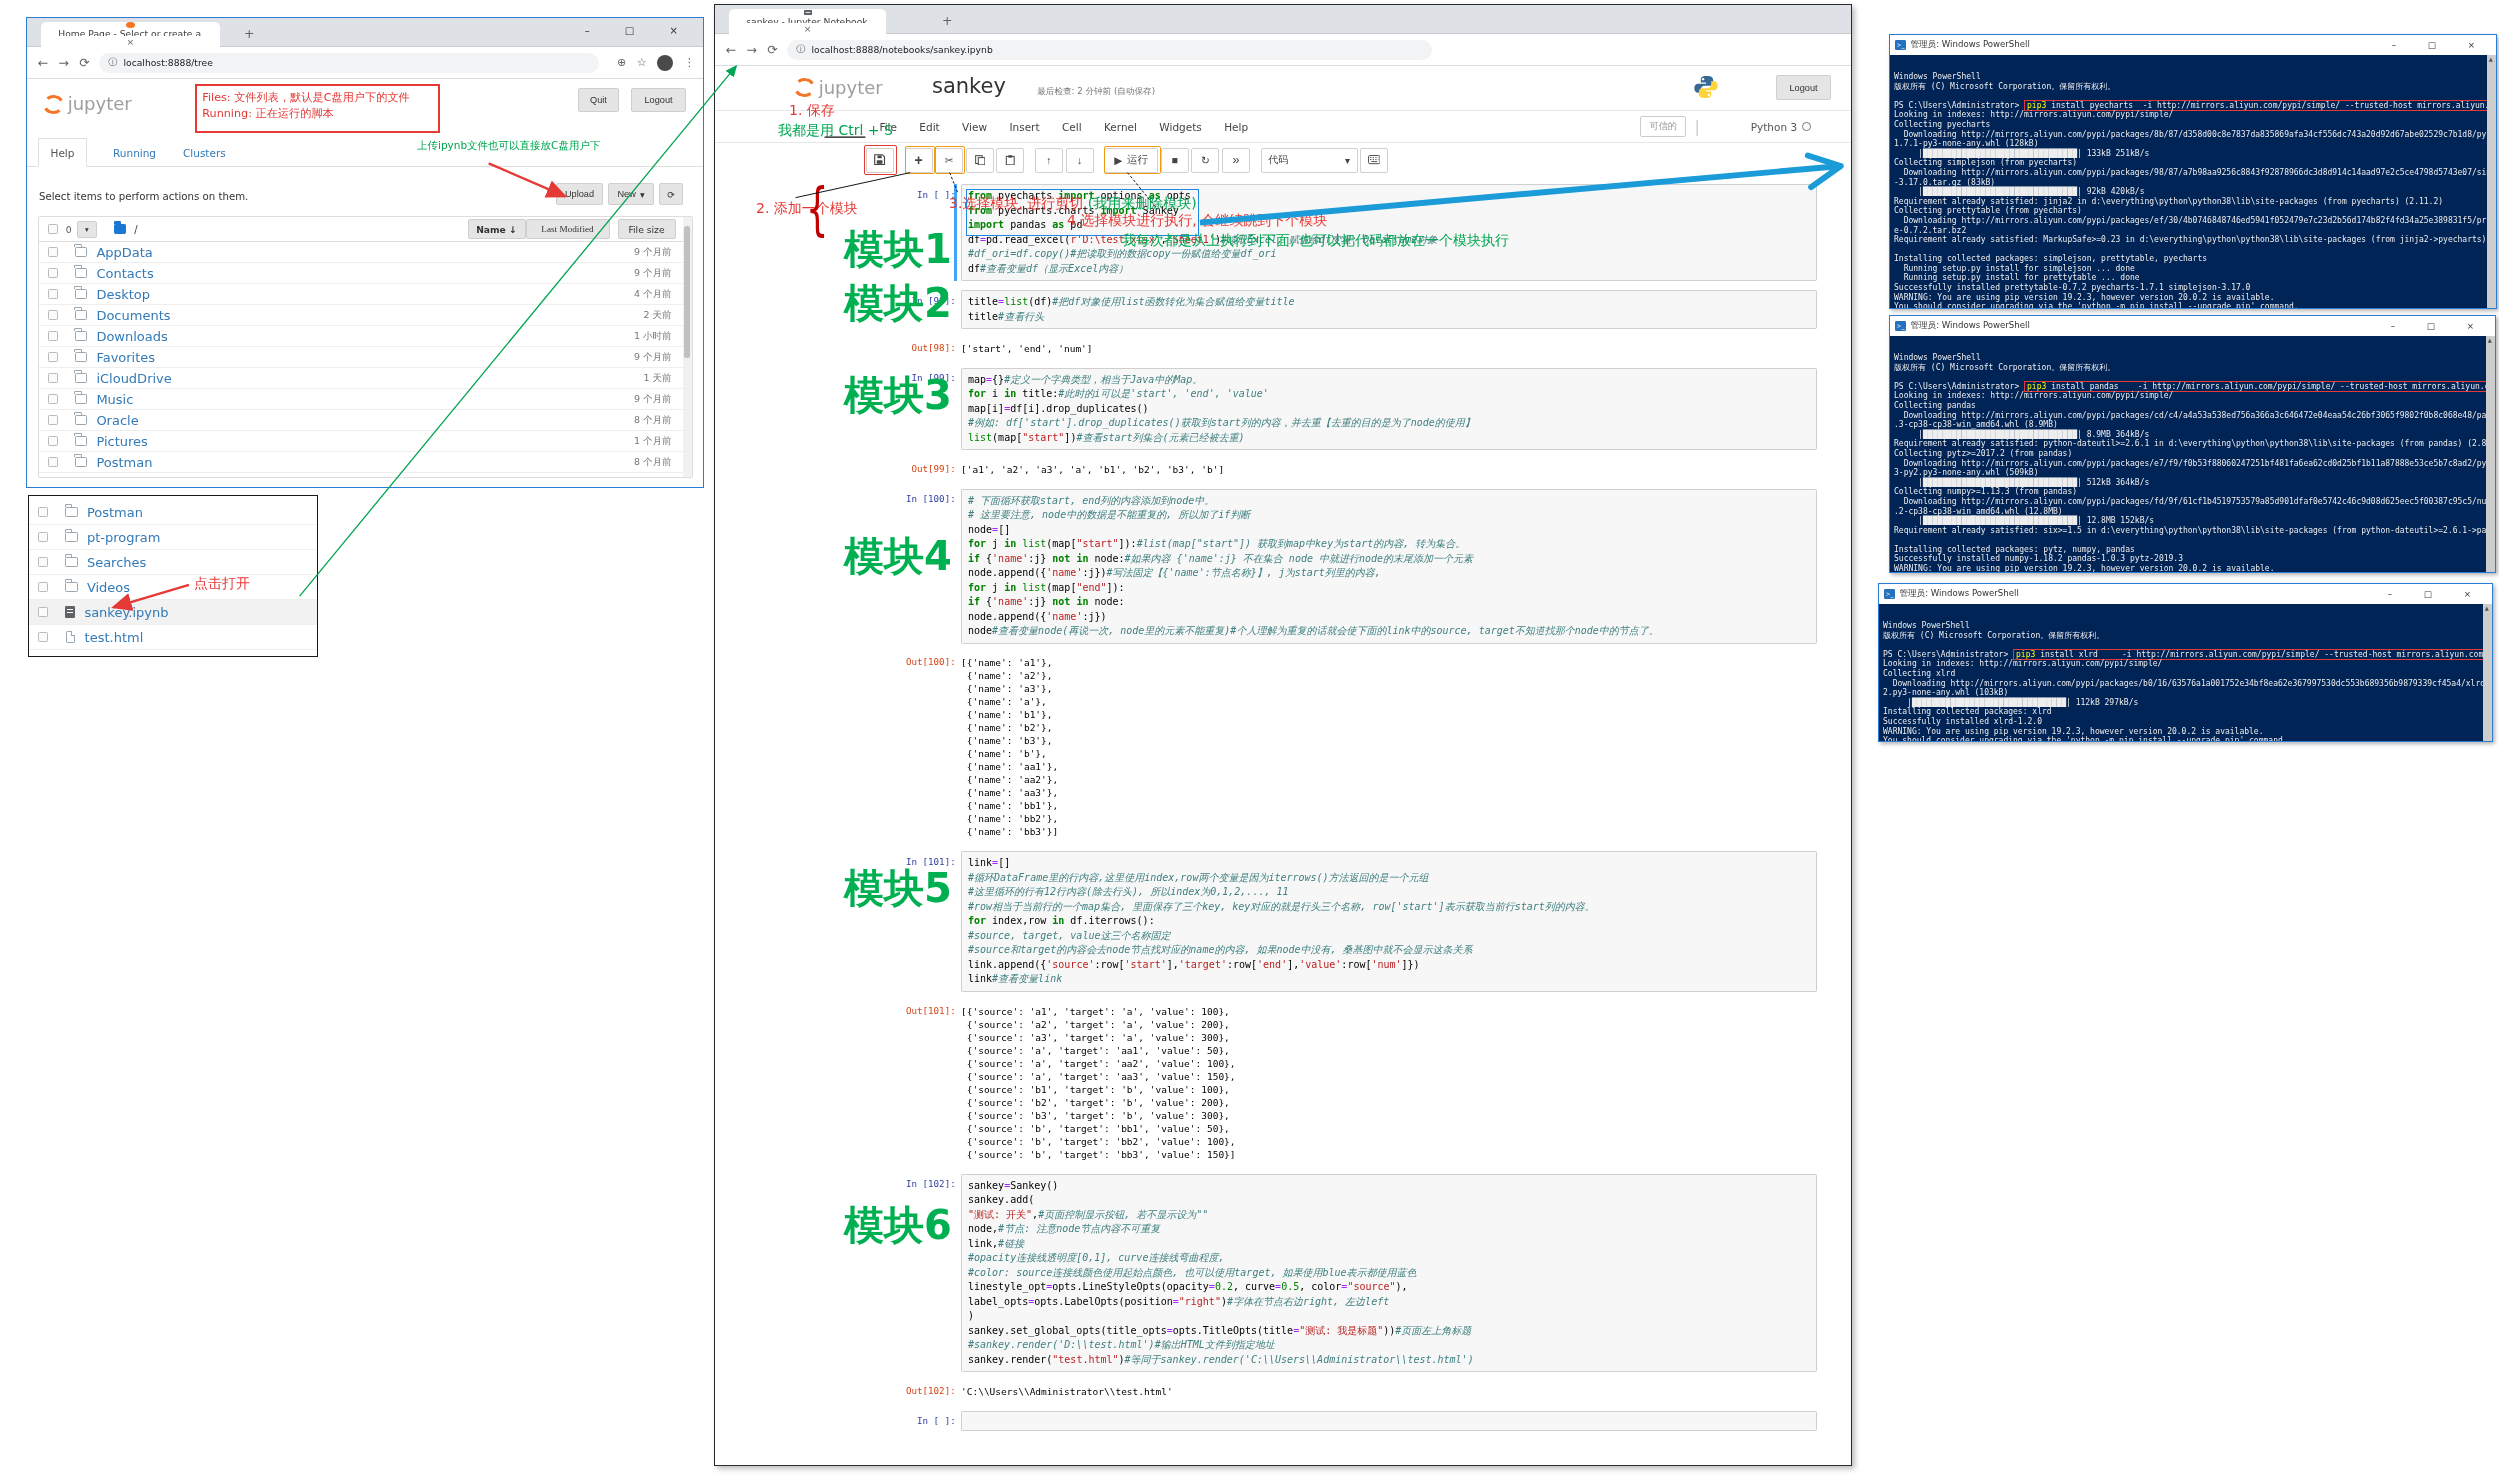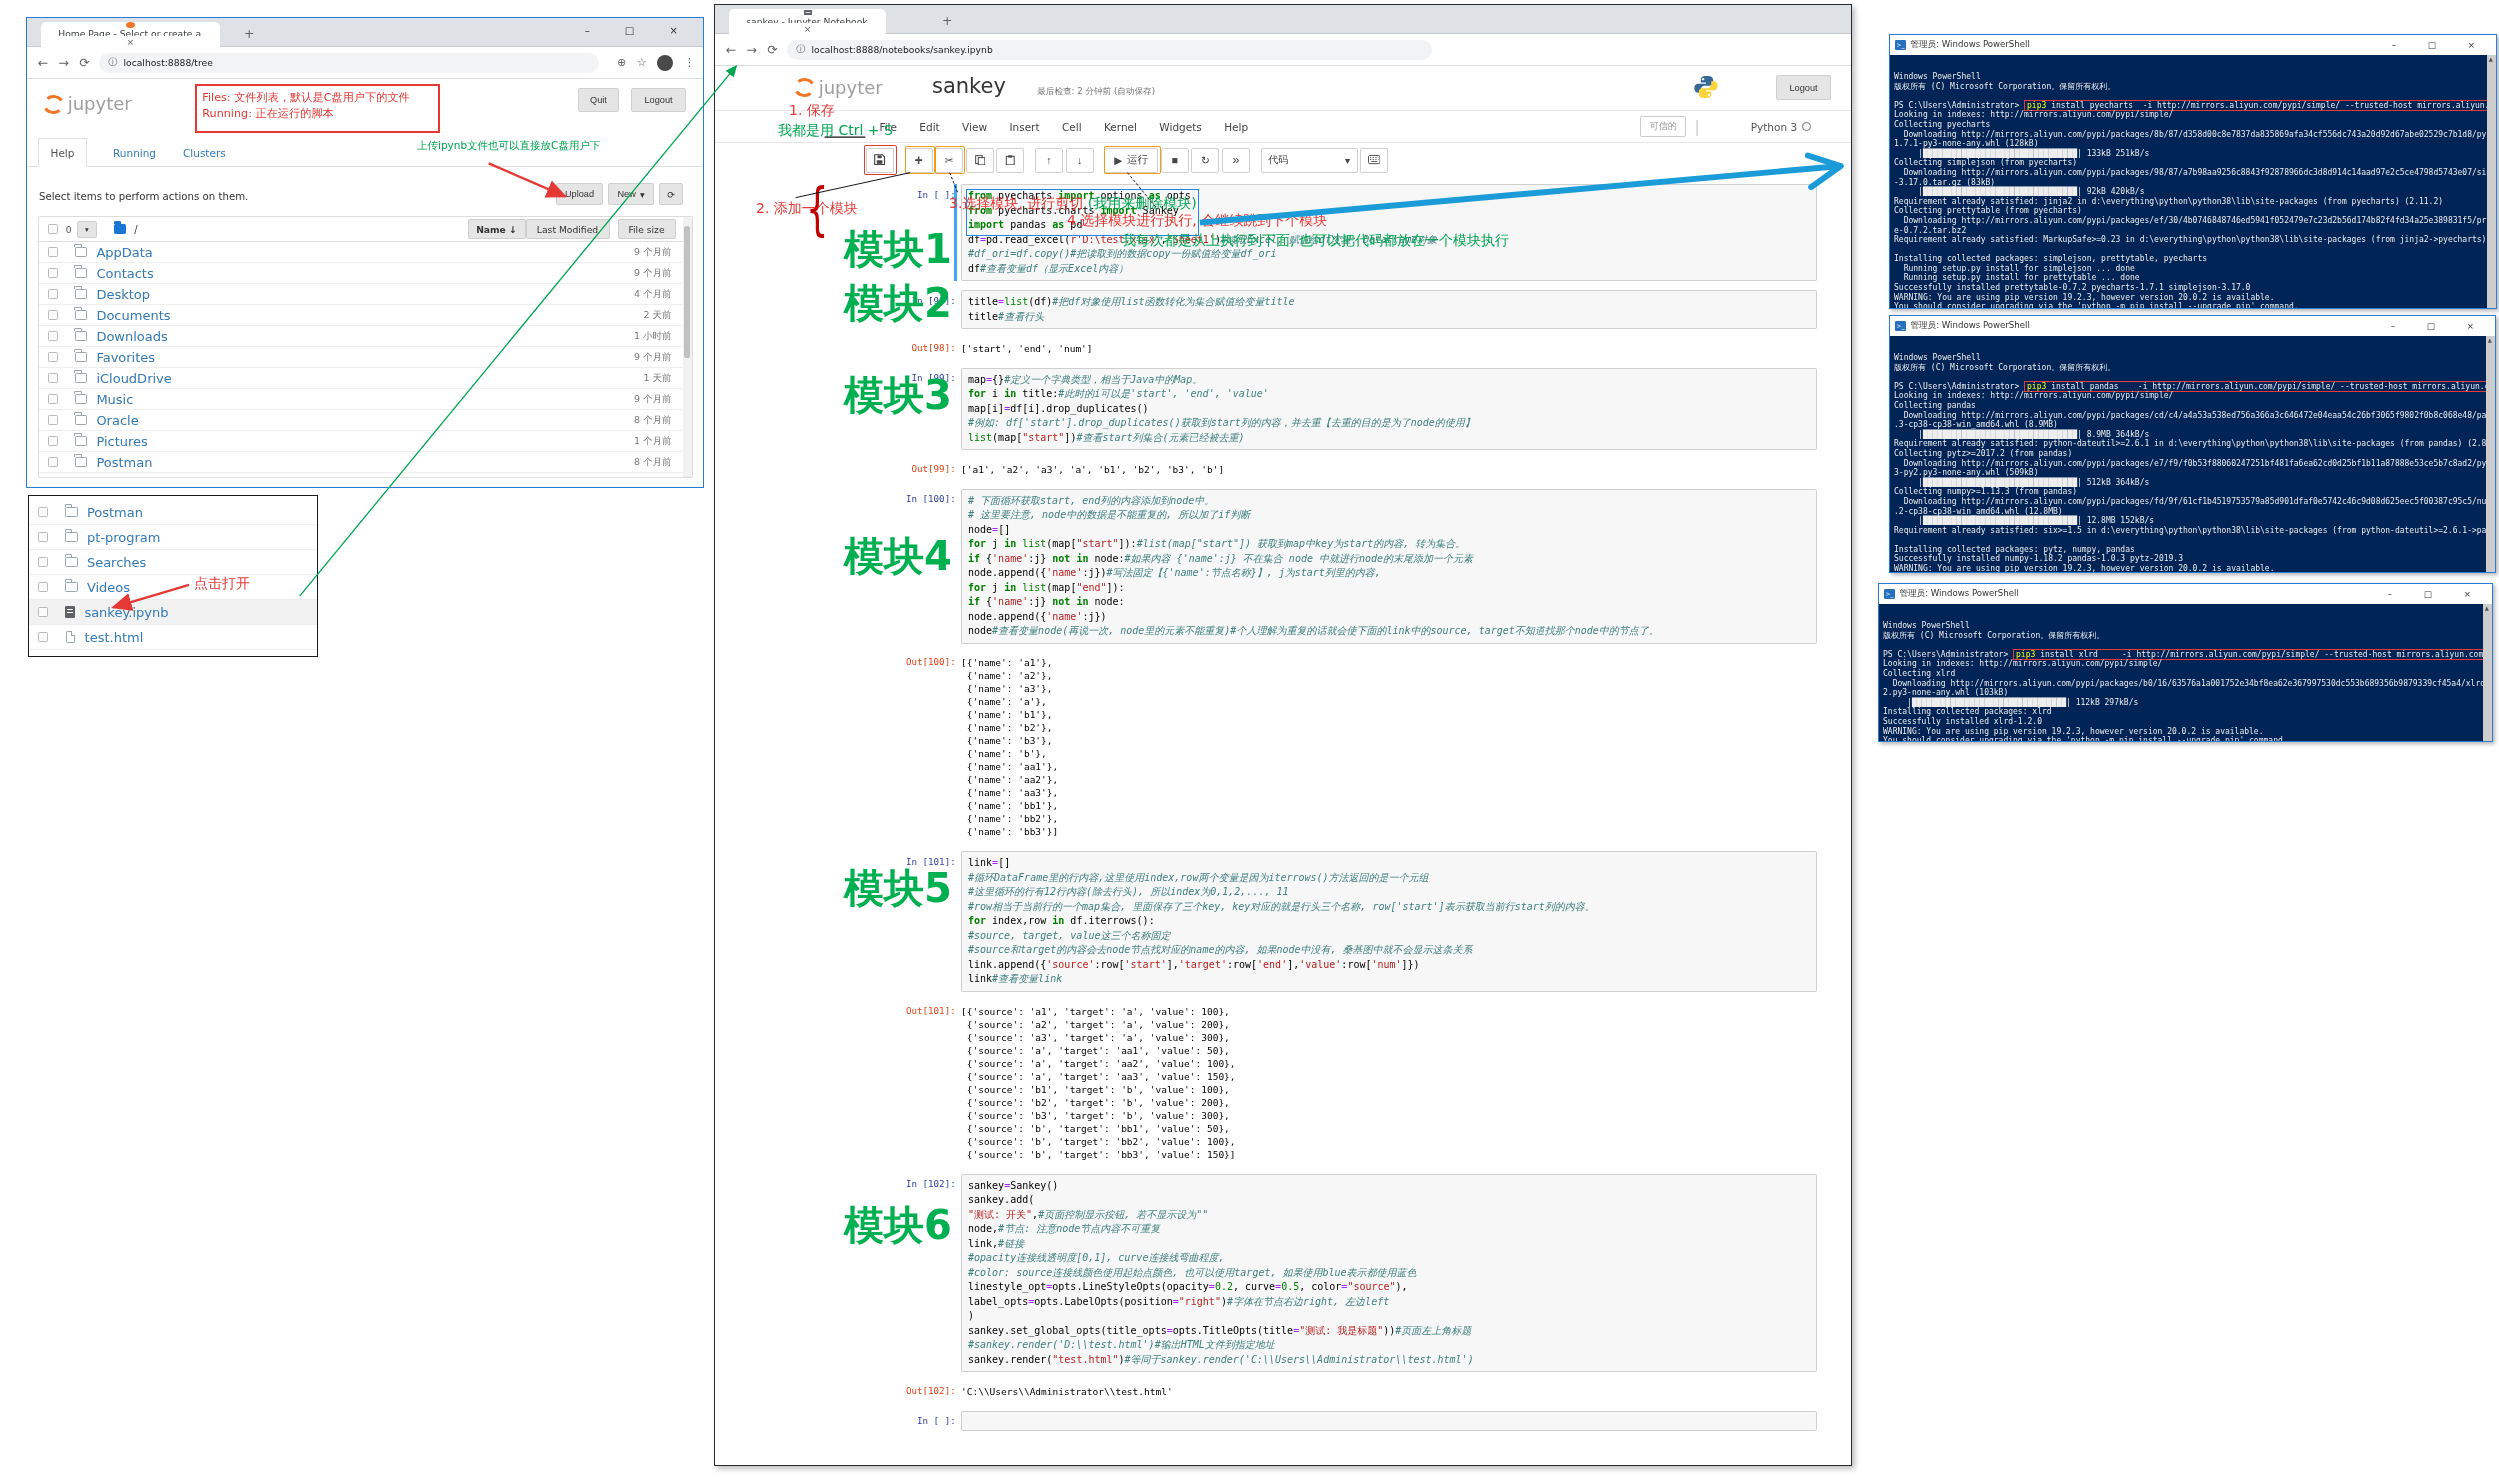--- a/index.html
+++ b/index.html
@@ -165,21 +165,21 @@
     <div class="listhead">
       <span class="chk" style="margin-left:9.2px;"></span>
       <span style="margin-left:8px;font-size:9.2px;color:#555;">0</span>
       <span class="btn" style="width:20px;height:17px;margin-left:5.3px;font-size:7.2px;">▾</span>
       <span class="fold blue" style="margin-left:17px;"></span>
       <span style="margin-left:8px;font-size:10px;color:#333;">/</span>
       <span class="btn" style="position:absolute;right:166px;width:58px;height:20px;gap:3.3px;font-weight:bold;">
           <span>Name</span>
           <span>↓</span>
         </span>
-      <span class="btn" style="position:absolute;right:82px;width:84px;height:20px;">Last Modified</span>
+      <span class="btn" style="position:absolute;right:82px;width:84px;height:20px;font-family:Liberation Serif, serif;">Last Modified</span>
       <span class="btn" style="position:absolute;right:16px;width:58px;height:20px;">File size</span>
     </div>
     <div id="tree-rows">
         <div class="frow">
           <span class="chk" style="margin-left:9.2px;"></span>
           <span class="fold" style="margin-left:17px;"></span>
           <span class="nm">AppData</span>
           <span class="tm">9 个月前</span>
         </div>
         <div class="frow">

